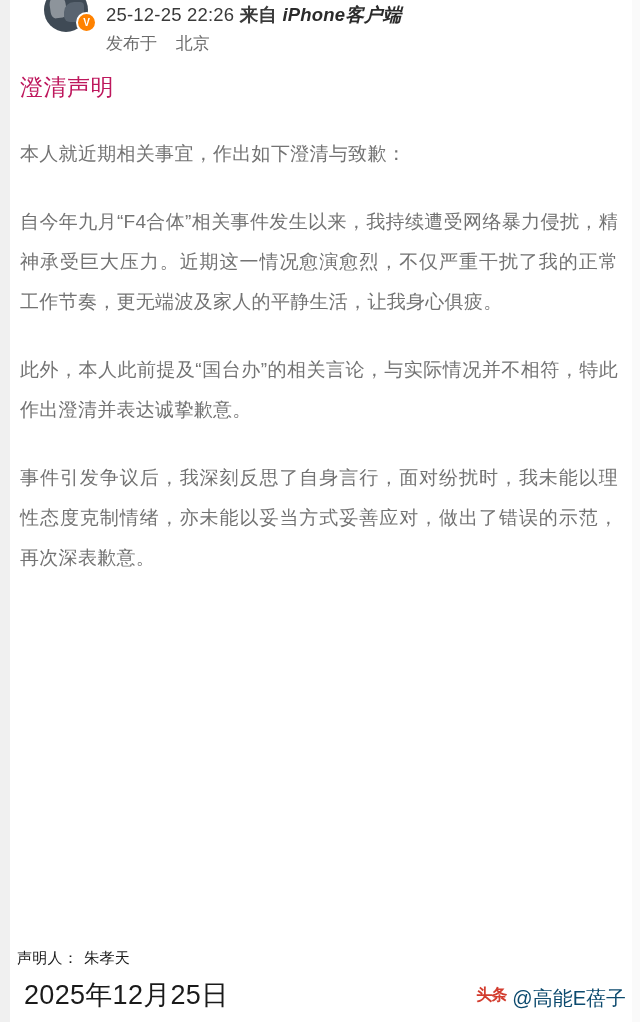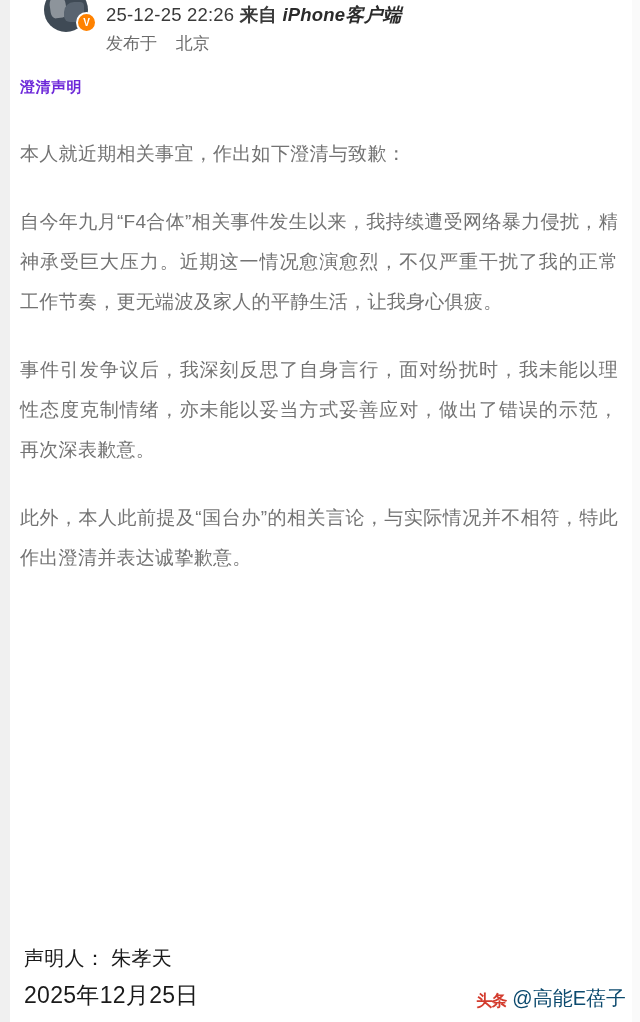--- a/index.html
+++ b/index.html
@@ -126,67 +126,66 @@
   
   .statement-body {
     position: absolute;
     left: 10px;
     top: 62px;
     width: 622px;
     padding: 0 14px 0 10px;
     box-sizing: border-box;
   }
   .statement-title {
-    font-size: 15px;
-    color: #6d28d9;
+    font-size: 23px;
+    color: #be185d;
     line-height: 34px;
     margin: 8px 0 0 0;
     letter-spacing: 0.5px;
-    font-weight: bold;
   }
   .para {
     font-size: 19px;
     color: #737373;
     line-height: 40px;
     margin: 28px 0 0 0;
     letter-spacing: 0.3px;
     text-align: justify;
     text-justify: inter-character;
   }
   .para.first { margin-top: 30px; }
 
   .signoff {
     position: absolute;
-    left: 24px;
+    left: 17px;
     top: 938px;
-    font-size: 20px;
+    font-size: 15px;
     color: #1a1a1a;
     line-height: 40px;
     letter-spacing: 0.3px;
   }
   .signoff .name {
     margin-left: 6px;
   }
   .sign-date {
     position: absolute;
     left: 24px;
     top: 978px;
-    font-size: 23px;
+    font-size: 27px;
     color: #1a1a1a;
     line-height: 34px;
     letter-spacing: 0.3px;
   }
 
   
   .watermark {
     position: absolute;
     right: 14px;
     bottom: 10px;
     display: flex;
-    align-items: flex-end;
+    align-items: flex-start;
     gap: 6px;
     font-size: 16px;
     color: #9a9a9a;
   }
   .wm-logo {
     color: #d33c2e;
     font-size: 16px;
     font-weight: bold;
     letter-spacing: -1px;
   }
@@ -229,22 +228,22 @@
     <div class="location-line">
       <span>发布于</span>
       <span class="loc-value">北京</span>
     </div>
   </div>
 
   <div class="statement-body">
     <div class="statement-title">澄清声明</div>
     <p class="para first">本人就近期相关事宜，作出如下澄清与致歉：</p>
     <p class="para">自今年九月“F4合体”相关事件发生以来，我持续遭受网络暴力侵扰，精神承受巨大压力。近期这一情况愈演愈烈，不仅严重干扰了我的正常工作节奏，更无端波及家人的平静生活，让我身心俱疲。</p>
+    <p class="para">此外，本人此前提及“国台办”的相关言论，与实际情况并不相符，特此作出澄清并表达诚挚歉意。</p>
     <p class="para">事件引发争议后，我深刻反思了自身言行，面对纷扰时，我未能以理性态度克制情绪，亦未能以妥当方式妥善应对，做出了错误的示范，再次深表歉意。</p>
-    <p class="para">此外，本人此前提及“国台办”的相关言论，与实际情况并不相符，特此作出澄清并表达诚挚歉意。</p>
   </div>
 
   <div class="signoff">
     <span>声明人：</span><span class="name">朱孝天</span>
   </div>
   <div class="sign-date">2025年12月25日</div>
 
   <div class="watermark">
     <span class="wm-logo">头条</span>
     <span class="wm-text">@高能E蓓子</span>

